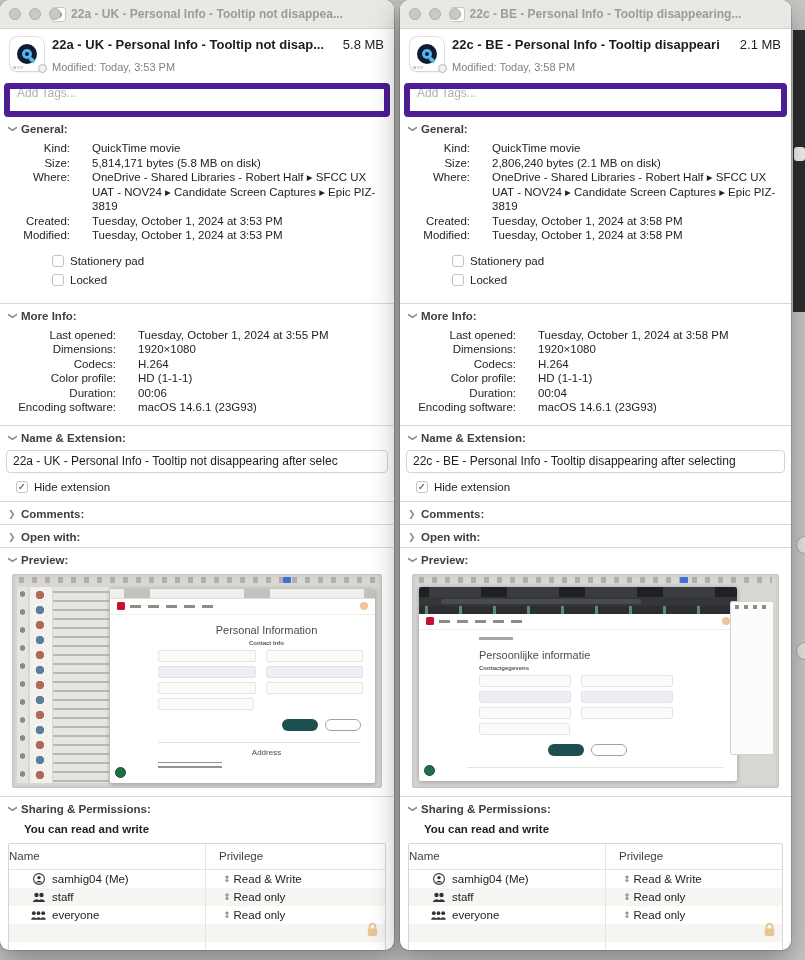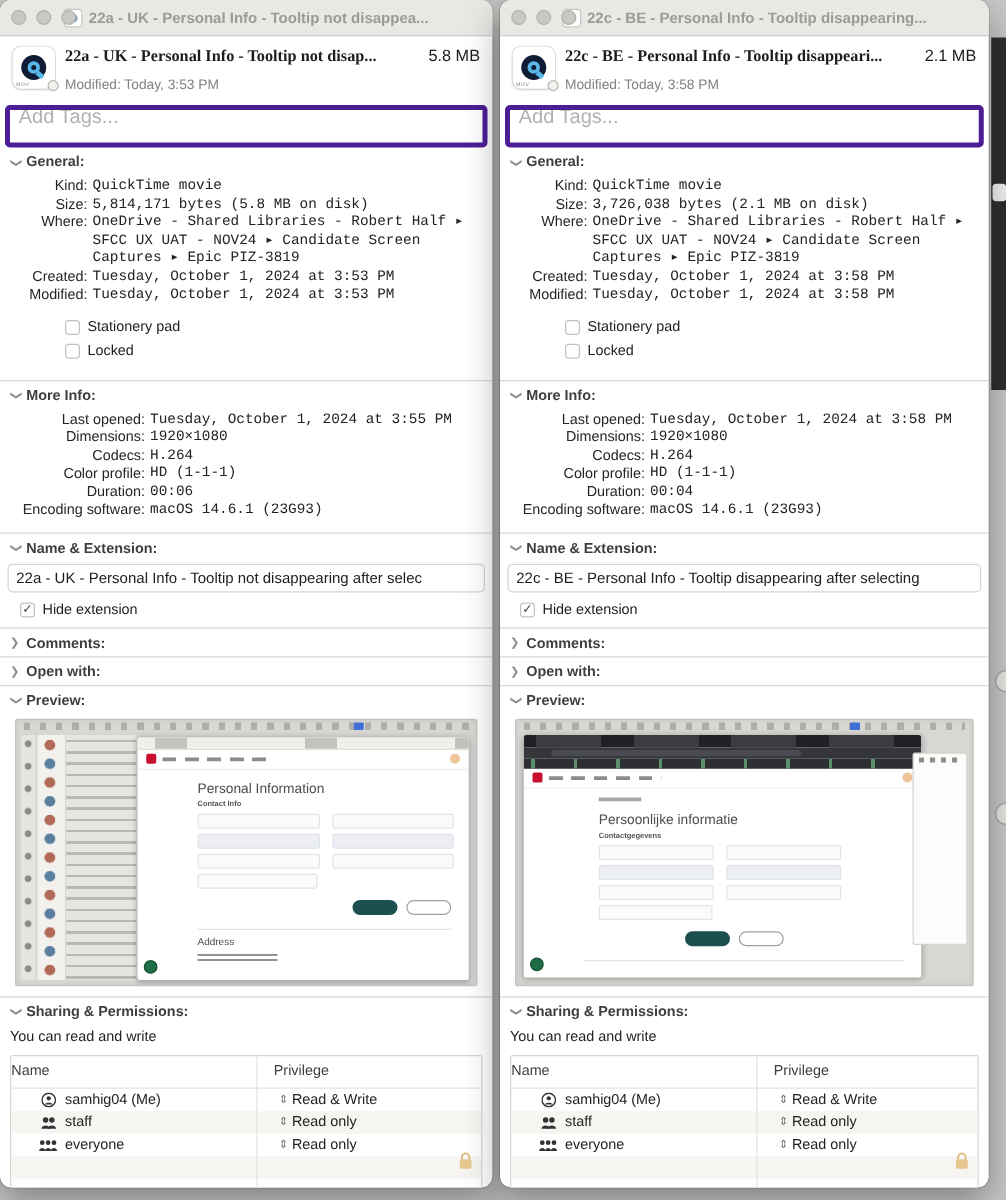--- a/index.html
+++ b/index.html
@@ -30,38 +30,38 @@
           position:relative;flex:none;display:flex;align-items:center;justify-content:center;}
   .qticon .qring{width:20px;height:20px;border-radius:50%;background:#101c33;border:4px solid #101c33;box-sizing:border-box;
           position:relative;}
   .qticon .qring:before{content:"";position:absolute;inset:1px;border-radius:50%;border:3px solid #58b7e8;}
   .qticon .qring:after{content:"";position:absolute;right:-2px;bottom:-2px;width:6px;height:4px;background:#58b7e8;transform:rotate(40deg);}
   .qticon .mov{position:absolute;left:3px;bottom:1px;font-size:4px;color:#8a8886;letter-spacing:.5px;}
   .qticon .sync{position:absolute;right:-3px;bottom:-2px;width:9px;height:9px;border-radius:50%;background:#f2f1ee;
           border:1px solid #b7b5b2;box-sizing:border-box;}
   .fmeta{flex:1;margin-left:8px;min-width:0;}
   .frow{display:flex;align-items:baseline;}
-  .fname{font-size:13px;font-weight:bold;color:#1d1d1b;white-space:nowrap;overflow:hidden;flex:1;font-family:Liberation Serif, serif;}
+  .fname{font-size:13px;font-weight:bold;color:#1d1d1b;white-space:nowrap;overflow:hidden;flex:1;}
   .fsize{font-size:13px;color:#1d1d1b;margin-left:20px;flex:none;}
   .fmod{font-size:11px;color:#84827f;margin-top:9px;}
 
   .tags{display:block;box-sizing:border-box;width:calc(100% - 8px);margin:4px 4px 0 4px;height:34px;background:#fff;
-        border:4px solid #4c1d95;border-radius:4px;font-size:16px;color:#1d1d1b;padding:4px 7px 18px 7px;
+        border:6px solid #4c1d95;border-radius:4px;font-size:12px;color:#1d1d1b;padding:4px 7px 18px 7px;
         font-family:inherit;outline:none;}
   .tags::placeholder{color:#b3b1ae;}
 
   .shead{display:flex;align-items:center;padding:6px 8px 4px 8px;}
   .chev{font-size:9px;color:#8e8c89;width:10px;flex:none;display:inline-block;}
   .chev.open{transform:rotate(90deg) translateX(1px);}
   .stitle{font-size:11.5px;font-weight:bold;color:#3e3e3c;margin-left:3px;}
 
   .rows{padding:2px 12px 0 12px;}
   .row{display:flex;font-size:11.5px;line-height:14.5px;color:#222220;}
   .lab{text-align:right;flex:none;color:#252523;}
-  .val{margin-left:4px;flex:1;min-width:0;font-family:Liberation Mono, monospace;}
+  .val{margin-left:22px;flex:1;min-width:0;}
   .g .lab{width:58px;}
   .m .lab{width:104px;}
 
   .cbblock{padding:12px 0 10px 52px;}
   .cbrow{display:flex;align-items:center;margin-bottom:7px;font-size:11.5px;color:#222220;}
   .cb{width:12px;height:12px;background:#fff;border:1px solid #c5c3c0;border-radius:3px;margin-right:6px;flex:none;
       display:inline-flex;align-items:center;justify-content:center;font-size:10px;color:#3c3c3a;box-sizing:border-box;}
   .cb.checked:before{content:"\2713";font-weight:bold;}
 
   .hr{border-top:1px solid #dad8d5;margin:0;}
@@ -78,21 +78,21 @@
   .menublue{position:absolute;top:2px;right:90px;width:8px;height:6px;background:#3f6fd6;border-radius:1px;}
   .rail{position:absolute;left:4px;top:12px;width:11px;bottom:4px;background:#e6e4e1;
       background-image:radial-gradient(circle at 50% 7px,#8d8b88 2.5px,transparent 3px);background-size:100% 18px;}
   .avcol{position:absolute;left:17px;top:12px;width:22px;bottom:4px;background:#f3f1ee;
       background-image:radial-gradient(circle at 45% 8px,#b06a57 4px,transparent 4.5px),
                        radial-gradient(circle at 45% 23px,#5a7e9d 4px,transparent 4.5px);
       background-size:100% 30px;border-right:1px solid #e0ded b;}
   .sidepanel{position:absolute;left:40px;top:12px;width:56px;bottom:4px;background:#e9e7e4;
       background-image:repeating-linear-gradient(#e9e7e4 0 4px,#b7b5b2 4px 6px,#e9e7e4 6px 9px);opacity:.9;}
   .brw{position:absolute;background:#fff;border-radius:2px;box-shadow:0 1px 5px rgba(0,0,0,.3);overflow:hidden;}
-  .pvA .brw{left:97px;top:14px;right:6px;bottom:4px;}
+  .pvA .brw{left:97px;top:14px;right:6px;bottom:4px;text-align:center;}
   .b-tab{height:9px;background:#f0efec;border-bottom:1px solid #e0deda;
       background-image:repeating-linear-gradient(90deg,transparent 0 14px,#c4c2bf 14px 40px,transparent 40px 120px);}
   .b-nav{height:15px;display:flex;align-items:center;padding:0 7px;gap:5px;border-bottom:1px solid #f0efec;}
   .logo{width:8px;height:8px;background:#c8102e;border-radius:1.5px;flex:none;}
   .navdash{height:3px;width:90px;background:repeating-linear-gradient(90deg,#8e8c89 0 11px,transparent 11px 18px);}
   .b-av{width:8px;height:8px;border-radius:50%;background:#eec49a;margin-left:auto;flex:none;}
   .b-h1{margin:9px 0 1px 48px;font-size:11px;color:#4b4b49;}
   .b-h2{margin:4px 0 4px 48px;font-size:6px;font-weight:bold;color:#55554f;}
   .frm{margin:4px 12px 0 48px;display:flex;gap:10px;}
   .inp{height:10px;flex:1;background:#fbfbfa;border:1px solid #e4e3e0;border-radius:2px;}
@@ -116,21 +116,21 @@
   .pvB .b-h1{margin-left:60px;}
   .pvB .b-h2{margin-left:60px;}
   .pvB .crumb{margin:7px 0 0 60px;width:34px;height:3px;background:#a9a7a4;}
   .pvB .frm{margin-left:60px;margin-right:64px;}
   .pvB .pills{margin-left:60px;margin-right:110px;}
   .sidepanelB{position:absolute;right:4px;top:26px;width:42px;height:152px;background:#fcfcfb;border:1px solid #d5d3d0;
       border-radius:2px;}
   .sidepanelB:before{content:"";position:absolute;top:3px;left:4px;right:4px;height:4px;
       background:repeating-linear-gradient(90deg,#8e8c89 0 4px,transparent 4px 9px);}
 
-  .note{font-size:11.5px;color:#222220;padding:4px 0 6px 8px;}
+  .note{font-size:11.5px;color:#222220;padding:4px 0 6px 24px;font-weight:bold;}
   .ptable{position:relative;margin:2px 8px 0 8px;background:#fff;border:1px solid #d8d6d3;border-radius:2px;height:112px;
       overflow:hidden;}
   .ptable:before{content:"";position:absolute;left:196px;top:0;bottom:0;border-left:1px solid #e6e4e1;}
   .phead{display:flex;height:25px;align-items:center;border-bottom:1px solid #e6e4e1;font-size:11.5px;color:#3e3e3c;}
   .phc1{width:196px;padding-left:0;box-sizing:border-box;}
   .phc2{padding-left:14px;text-align:center;}
   .prow{display:flex;height:18px;align-items:center;font-size:11.5px;color:#222220;padding-left:12px;}
   .prow:nth-child(odd){background:#f6f5f2;}
   .pc1{width:196px;display:flex;align-items:center;padding-left:10px;box-sizing:border-box;}
   .pc2{display:flex;align-items:center;padding-left:6px;}
@@ -422,21 +422,21 @@
     <span class="chev open">❯</span>
     <span class="stitle">General:</span>
   </div>
   <div class="rows g">
     <div class="row">
         <span class="lab">Kind:</span>
         <span class="val">QuickTime movie</span>
       </div>
     <div class="row">
         <span class="lab">Size:</span>
-        <span class="val">3,726,038 bytes (2.1 MB on disk)</span>
+        <span class="val">2,806,240 bytes (2.1 MB on disk)</span>
       </div>
     <div class="row">
         <span class="lab">Where:</span>
         <span class="val">OneDrive - Shared Libraries - Robert Half ▸ SFCC UX UAT - NOV24 ▸ Candidate Screen Captures ▸ Epic PIZ-3819</span>
       </div>
     <div class="row">
         <span class="lab">Created:</span>
         <span class="val">Tuesday, October 1, 2024 at 3:58 PM</span>
       </div>
     <div class="row">

